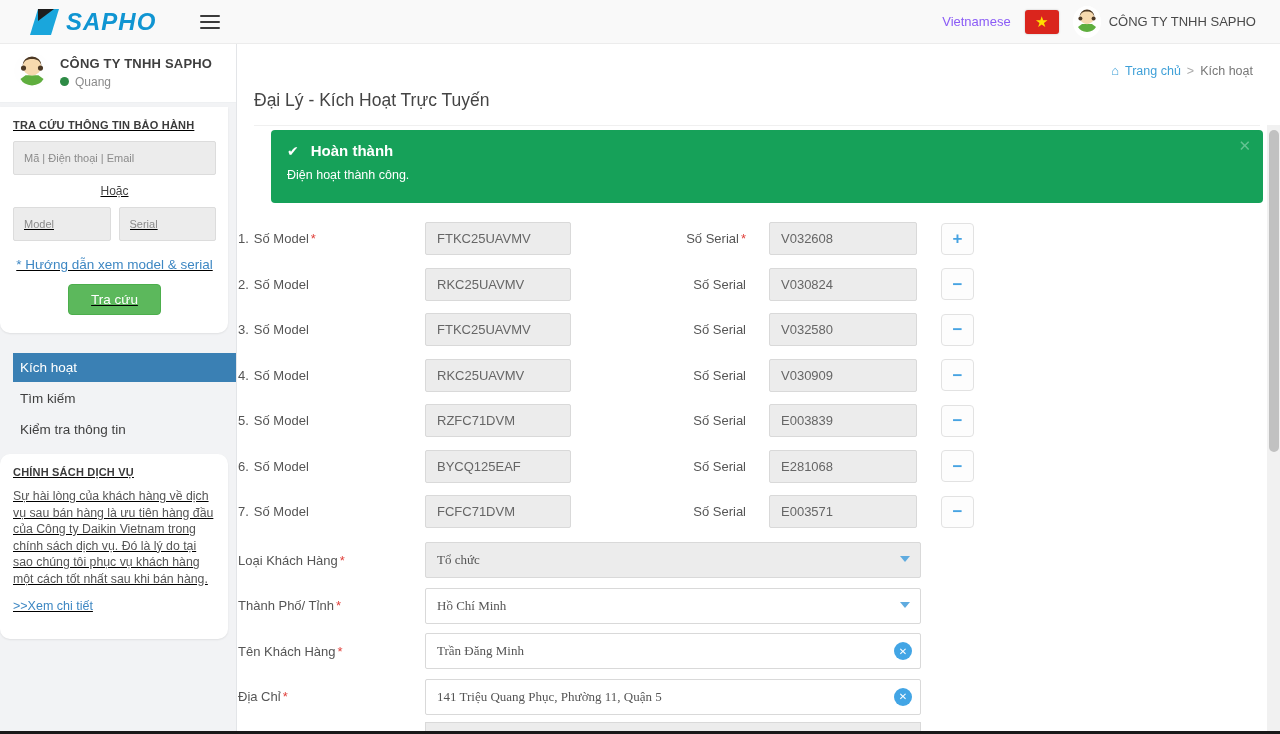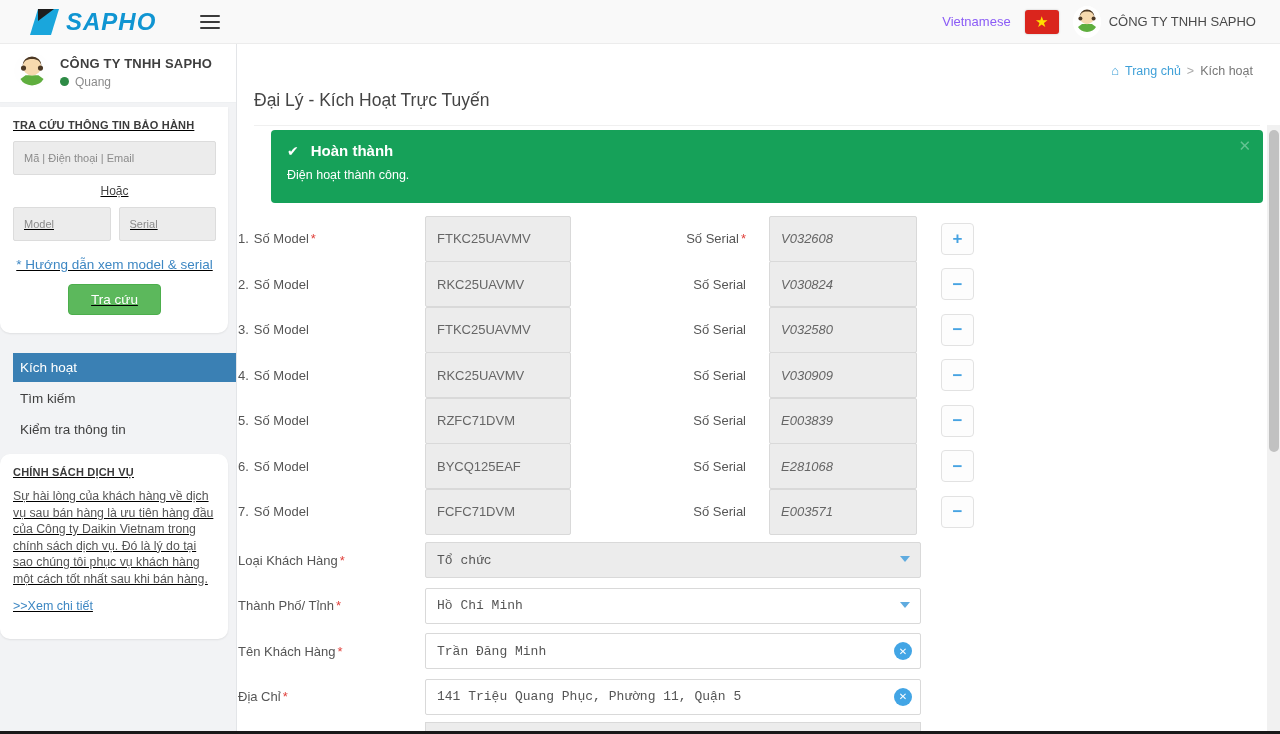--- a/index.html
+++ b/index.html
@@ -77,32 +77,32 @@
   .alert-msg { font-size:12.5px; margin-top:9px; }
   .alert-close { position:absolute; top:8px; right:12px; color:#63c392; font-size:15px;
                  font-weight:bold; cursor:pointer; line-height:1; }
 
   
   .form { position:absolute; top:172px; left:0; right:0; }
   .frow { height:45.5px; display:flex; align-items:center; }
   .flabel { width:175px; text-align:left; font-size:13px; color:#555; flex:0 0 auto; }
   .flabel .idx { margin-right:5px; }
   .req { color:#e0413c; margin-left:2px; }
-  .tin { height:46px; background:#ececec; border:1px solid #d9d9d9; border-radius:2px;
+  .tin { height:33px; background:#ececec; border:1px solid #d9d9d9; border-radius:2px;
          padding:0 11px; font-size:13px; color:#666; font-family:inherit; }
   .tin.model { margin-left:12px; width:146px; }
   .slabel { width:175px; text-align:right; font-size:13px; color:#555; flex:0 0 auto; }
-  .tin.serial { margin-left:23px; width:148px;font-style:italic; }
+  .tin.serial { margin-left:23px; width:148px; }
   .rowbtn { margin-left:24px; width:33px; height:32px; background:#fdfdfd; border:1px solid #e2e2e2;
             border-radius:4px; color:#47a3e2; font-size:17px; font-weight:bold; cursor:pointer;
             line-height:1; font-family:inherit; }
   .fields { margin-top:3px; }
   .wide-wrap { position:relative; margin-left:12px; width:496px; }
   .wide { width:100%; height:36px; border:1px solid #d9d9d9; border-radius:2px;
-          padding:0 30px 0 11px; font-size:13px; color:#555; font-family:Liberation Mono, monospace; background:#fff; }
+          padding:0 30px 0 11px; font-size:13px; color:#555; font-family:Liberation Serif, serif; background:#fff; }
   .wide.gray { background:#ececec; }
   .caret { position:absolute; right:11px; top:14px; width:0; height:0;
            border-left:5px solid transparent; border-right:5px solid transparent;
            border-top:6px solid #5fabdf; cursor:pointer; }
   .clear-ic { position:absolute; right:9px; top:9px; width:18px; height:18px; border-radius:50%;
               background:#42a5e5; color:#fff; font-size:10px; display:flex; align-items:center;
               justify-content:center; cursor:pointer; }
   .partial-row { position:absolute; top:678px; left:0; right:0; height:14px; display:flex; overflow:hidden; }
   .partial-in { margin-left:187px; width:496px; height:36px; background:#ececec; border:1px solid #d9d9d9; }
 

